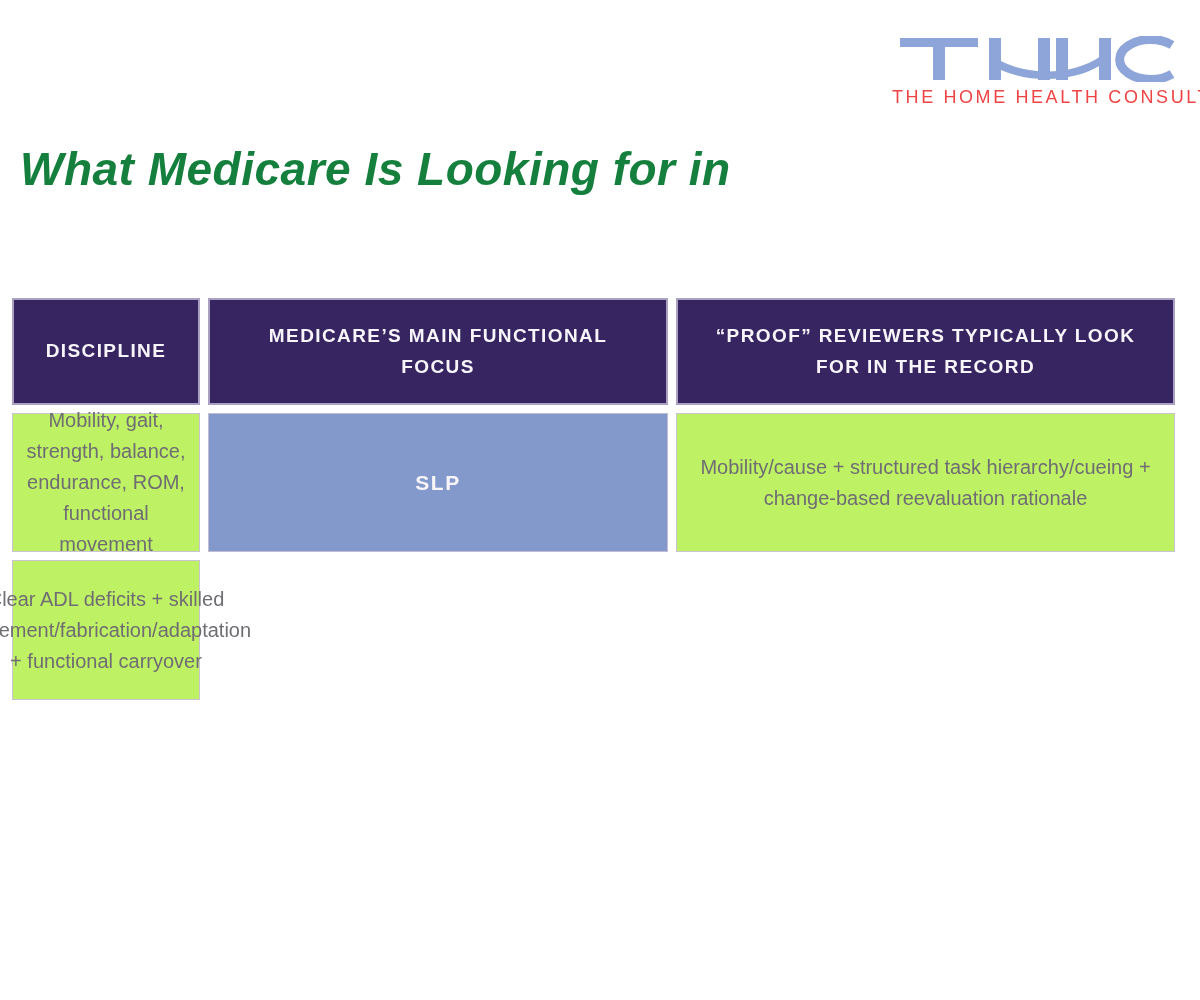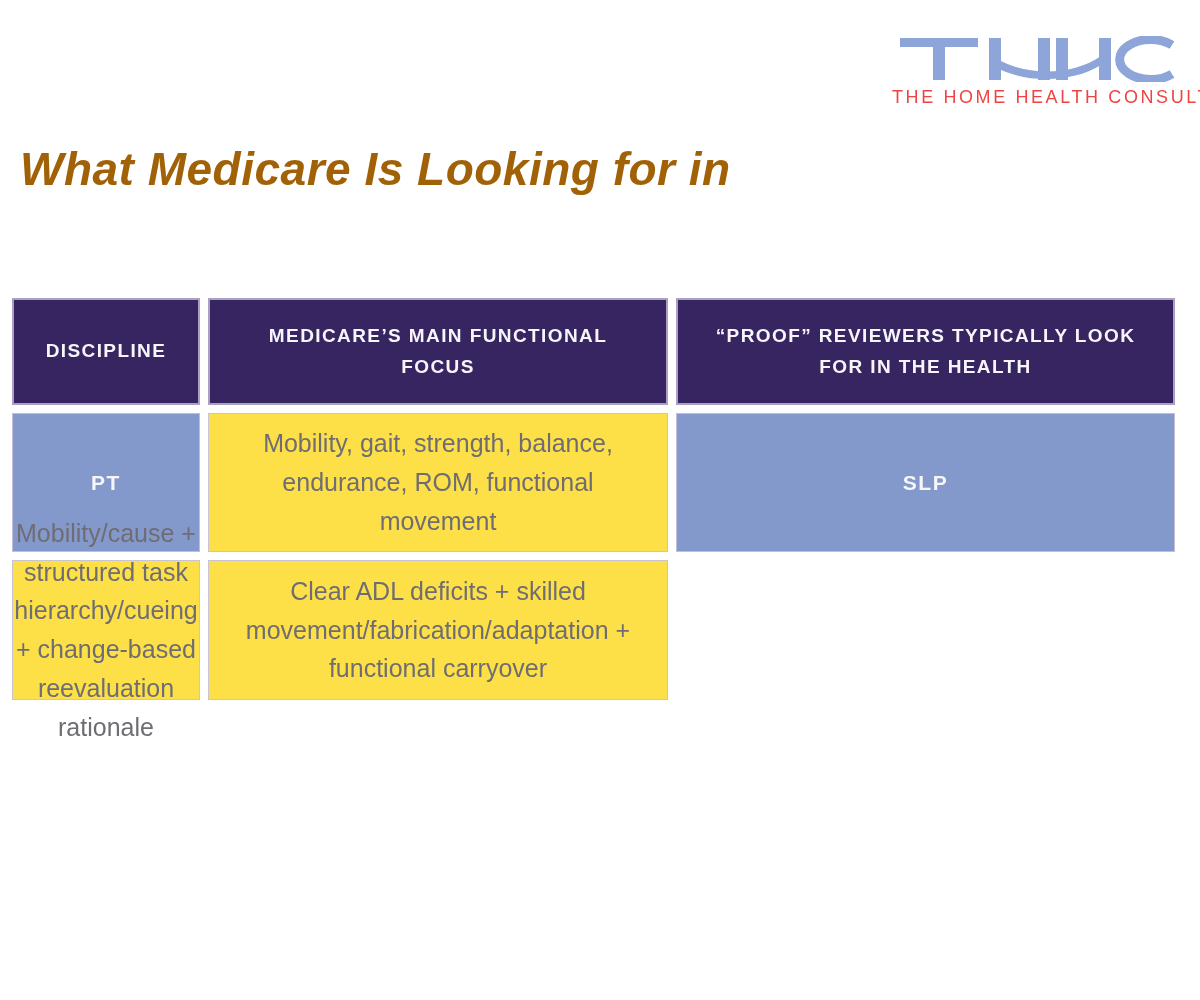--- a/index.html
+++ b/index.html
@@ -35,21 +35,21 @@
 
   
   .title {
     position: absolute;
     left: 20px;
     top: 143px;
     font-style: italic;
     font-weight: bold;
     font-size: 46px;
     line-height: 1.17;
-    color: #a16207;
+    color: #15803d;
     letter-spacing: 0.5px;
   }
 
   
   .table {
     position: absolute;
     left: 12px;
     top: 298px;
     display: grid;
     grid-template-columns: 188px 460px 499px;
@@ -77,24 +77,24 @@
   .cell.header.col3 .hdr-text { max-width: 462px; }
   .cell.discipline {
     background: #8499cb;
     border: 1px solid #c2bcd4;
     color: #f7f5fa;
     font-weight: bold;
     font-size: 21px;
     letter-spacing: 1.6px;
   }
   .cell.content {
-    background: #fde047;
+    background: #bef264;
     border: 1.5px solid #c8c4d4;
     color: #6f6d73;
-    font-size: 25px;
+    font-size: 20px;
     line-height: 1.55;
     padding: 10px 12px;
   }
 </style>
 </head>
 <body>
 
 <div class="canvas">
 
   <div class="logo">
@@ -124,26 +124,23 @@
 
   <div class="table">
 
     <div class="cell header col1">
       <span class="hdr-text">DISCIPLINE</span>
     </div>
     <div class="cell header col2">
       <span class="hdr-text">MEDICARE’S MAIN FUNCTIONAL FOCUS</span>
     </div>
     <div class="cell header col3">
-      <span class="hdr-text">“PROOF” REVIEWERS TYPICALLY LOOK FOR IN THE HEALTH</span>
+      <span class="hdr-text">“PROOF” REVIEWERS TYPICALLY LOOK FOR IN THE RECORD</span>
     </div>
 
-    <div class="cell discipline">
-      <span>PT</span>
-    </div>
     <div class="cell content">
       <span>Mobility, gait, strength, balance, endurance, ROM, functional movement</span>
     </div>
 
     <div class="cell discipline">
       <span>SLP</span>
     </div>
     <div class="cell content">
       <span>Mobility/cause + structured task hierarchy/cueing + change-based reevaluation rationale</span>
     </div>

